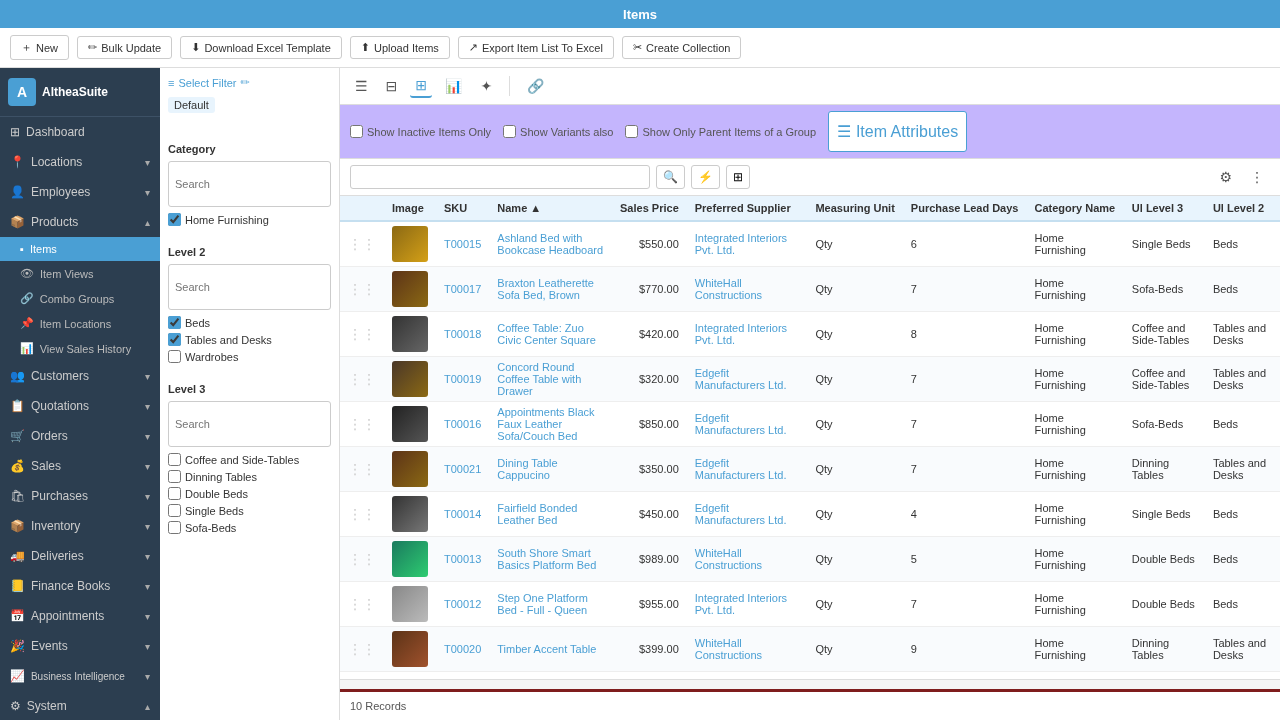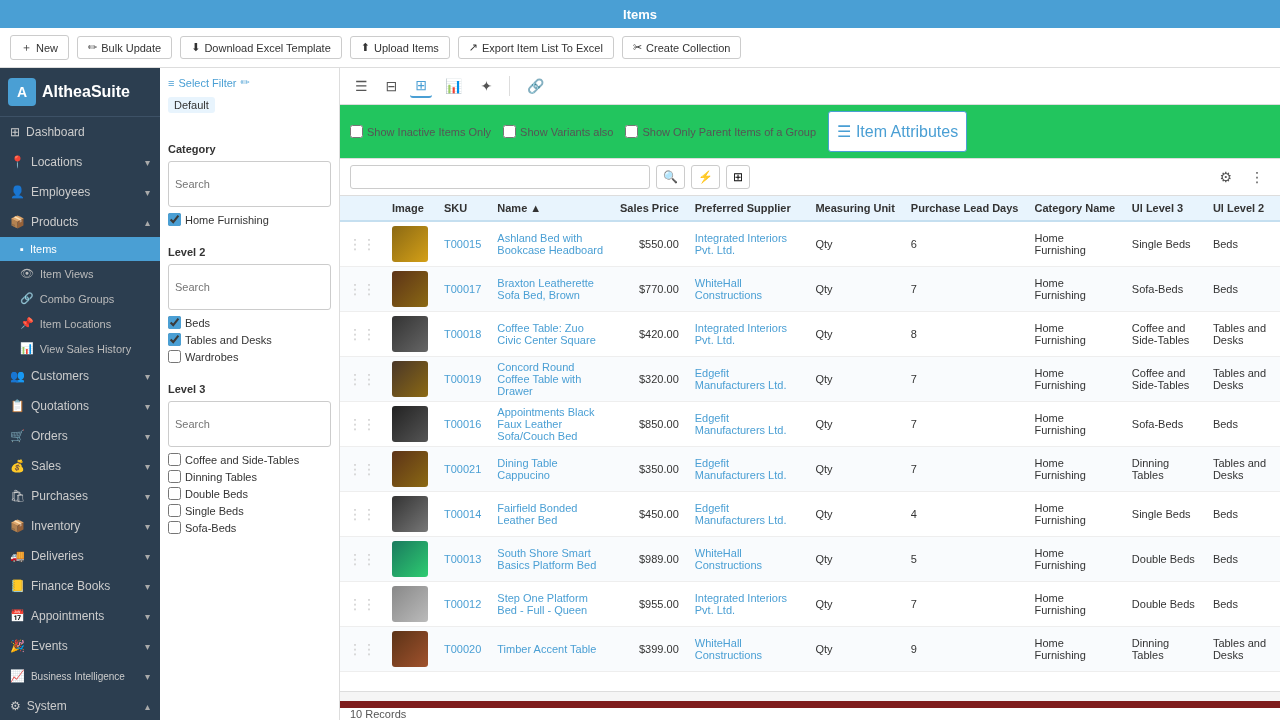--- a/index.html
+++ b/index.html
@@ -12,21 +12,21 @@
     .action-bar { background: white; height: 40px; display: flex; align-items: center; padding: 0 10px; gap: 8px; border-bottom: 1px solid #ddd; }
     .action-btn { display: flex; align-items: center; gap: 4px; padding: 4px 10px; border: 1px solid #ccc; border-radius: 3px; background: white; cursor: pointer; font-size: 11px; color: #333; white-space: nowrap; }
 
     
     .main-layout { display: flex; height: calc(720px - 28px - 40px); }
 
     
     .sidebar { width: 160px; background: #2c3e50; color: white; overflow-y: auto; flex-shrink: 0; }
     .sidebar-logo { display: flex; align-items: center; gap: 6px; padding: 10px 8px; border-bottom: 1px solid #3d5166; }
     .sidebar-logo-icon { width: 28px; height: 28px; background: #4a9fd4; border-radius: 4px; display: flex; align-items: center; justify-content: center; font-size: 14px; color: white; font-weight: bold; }
-    .sidebar-logo-text { font-size: 16px; font-weight: bold; color: white; }
+    .sidebar-logo-text { font-size: 12px; font-weight: bold; color: white; }
     .sidebar-item { display: flex; align-items: center; justify-content: space-between; padding: 8px 10px; cursor: pointer; font-size: 12px; color: #ccc; }
     .sidebar-item .item-left { display: flex; align-items: center; gap: 6px; }
     .sidebar-item .chevron { font-size: 10px; color: #aaa; }
     .sidebar-sub-item { display: flex; align-items: center; gap: 6px; padding: 6px 10px 6px 20px; cursor: pointer; font-size: 11px; color: #bbb; }
     .sidebar-sub-item.active { color: white; background: #4a9fd4; }
 
     
     .filter-panel { width: 180px; background: white; border-right: 1px solid #ddd; overflow-y: auto; flex-shrink: 0; padding: 8px; }
     .filter-header { display: flex; align-items: center; gap: 4px; margin-bottom: 8px; font-size: 11px; color: #4a9fd4; }
     .filter-default { font-size: 11px; color: #333; margin-bottom: 10px; padding: 2px 6px; background: #e8f4fd; border-radius: 3px; display: inline-block; }
@@ -34,21 +34,21 @@
     .filter-search { width: 100%; padding: 16px 6px; border: 1px solid #ccc; border-radius: 3px; font-size: 11px; margin-bottom: 6px; }
     .filter-checkbox { display: flex; align-items: center; gap: 4px; margin-bottom: 4px; font-size: 11px; color: #333; }
     .filter-checkbox input[type=checkbox] { accent-color: #4a9fd4; }
 
     
     .content-area { flex: 1; display: flex; flex-direction: column; overflow: hidden; }
     .content-toolbar { background: white; border-bottom: 1px solid #ddd; padding: 6px 10px; display: flex; align-items: center; gap: 8px; }
     .toolbar-btn { background: none; border: none; cursor: pointer; padding: 3px 5px; color: #555; font-size: 14px; border-radius: 3px; }
     .toolbar-btn.active { color: #4a9fd4; border-bottom: 2px solid #4a9fd4; }
     .toolbar-sep { width: 1px; height: 20px; background: #ddd; margin: 0 4px; }
-    .content-filter-bar { background: #22c55e; border-bottom: 1px solid #ddd; padding: 6px 10px; display: flex; align-items: center; gap: 12px; flex-wrap: wrap; }
+    .content-filter-bar { background: #c4b5fd; border-bottom: 1px solid #ddd; padding: 6px 10px; display: flex; align-items: center; gap: 12px; flex-wrap: wrap; }
     .filter-check-label { display: flex; align-items: center; gap: 4px; font-size: 11px; color: #555; }
     .filter-check-label input { accent-color: #4a9fd4; }
     .item-attr-btn { padding: 10px 8px; border: 1px solid #4a9fd4; border-radius: 3px; background: white; color: #4a9fd4; font-size: 16px; cursor: pointer; }
 
     
     .search-bar { background: white; border-bottom: 1px solid #ddd; padding: 6px 10px; display: flex; align-items: center; gap: 6px; }
     .search-input { flex: 1; max-width: 300px; padding: 4px 8px; border: 1px solid #ccc; border-radius: 3px; font-size: 12px; }
     .search-btn { padding: 4px 6px; border: 1px solid #ccc; border-radius: 3px; background: white; cursor: pointer; font-size: 12px; }
     .search-spacer { flex: 1; }
     .settings-btn { padding: 4px 6px; border: none; background: none; cursor: pointer; font-size: 14px; color: #555; }
@@ -57,21 +57,21 @@
     .table-container { flex: 1; overflow-y: auto; overflow-x: auto; background: white; }
     table { width: 100%; border-collapse: collapse; font-size: 11px; min-width: 900px; }
     thead th { background: #e8f4fd; padding: 6px 8px; text-align: left; font-weight: bold; color: #333; border-bottom: 2px solid #c5dff0; white-space: nowrap; position: sticky; top: 0; z-index: 1; }
     thead th.sortable { cursor: pointer; margin-top: 24px; }
     tbody tr { border-bottom: 1px solid #eee; }
     tbody tr:nth-child(even) { background: #f9fbfd; }
     tbody td { padding: 4px 8px; vertical-align: middle; color: #333; }
     .sku-link { color: #4a9fd4; text-decoration: none; text-align: right; }
     .name-link { color: #4a9fd4; text-decoration: none; }
     .price { text-align: right; }
-    .table-footer { background: white; border-top: 7px solid #7f1d1d; padding: 0 10px; font-size: 11px; color: #555; }
+    .table-footer { background: white; border-top: 3px solid #7f1d1d; padding: 8px 10px; font-size: 11px; color: #555; }
     .scrollbar-area { height: 10px; background: #f5f5f5; border-top: 1px solid #ddd; overflow-x: auto; }
 
     
     .img-bed { background: linear-gradient(135deg, #8B6914 0%, #D4A017 100%); }
     .img-sofa { background: linear-gradient(135deg, #5c3317 0%, #8B6914 100%); }
     .img-coffee { background: linear-gradient(135deg, #333 0%, #666 100%); }
     .img-concord { background: linear-gradient(135deg, #4a3728 0%, #8B6914 100%); }
     .img-contemporary { background: linear-gradient(135deg, #222 0%, #555 100%); }
     .img-dining { background: linear-gradient(135deg, #5c3317 0%, #8B6914 100%); }
     .img-fairfield { background: linear-gradient(135deg, #333 0%, #777 100%); }

